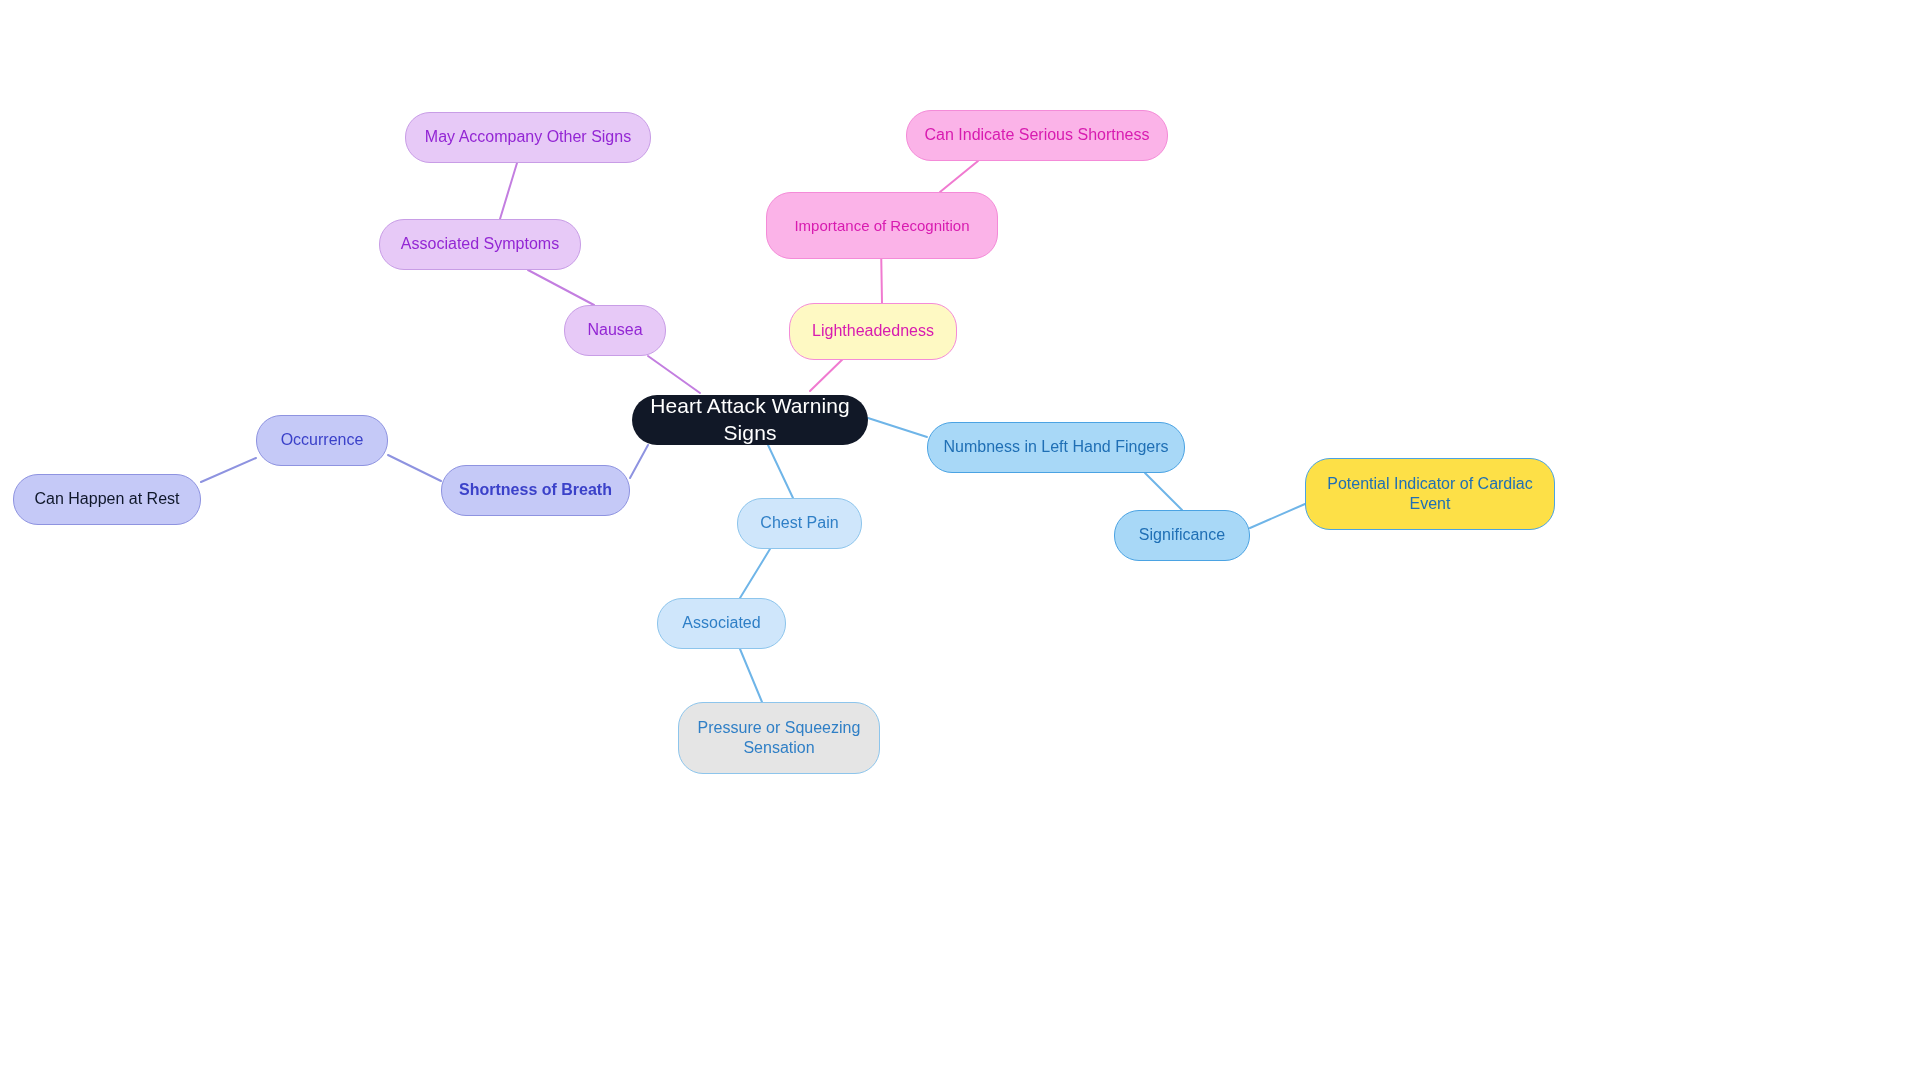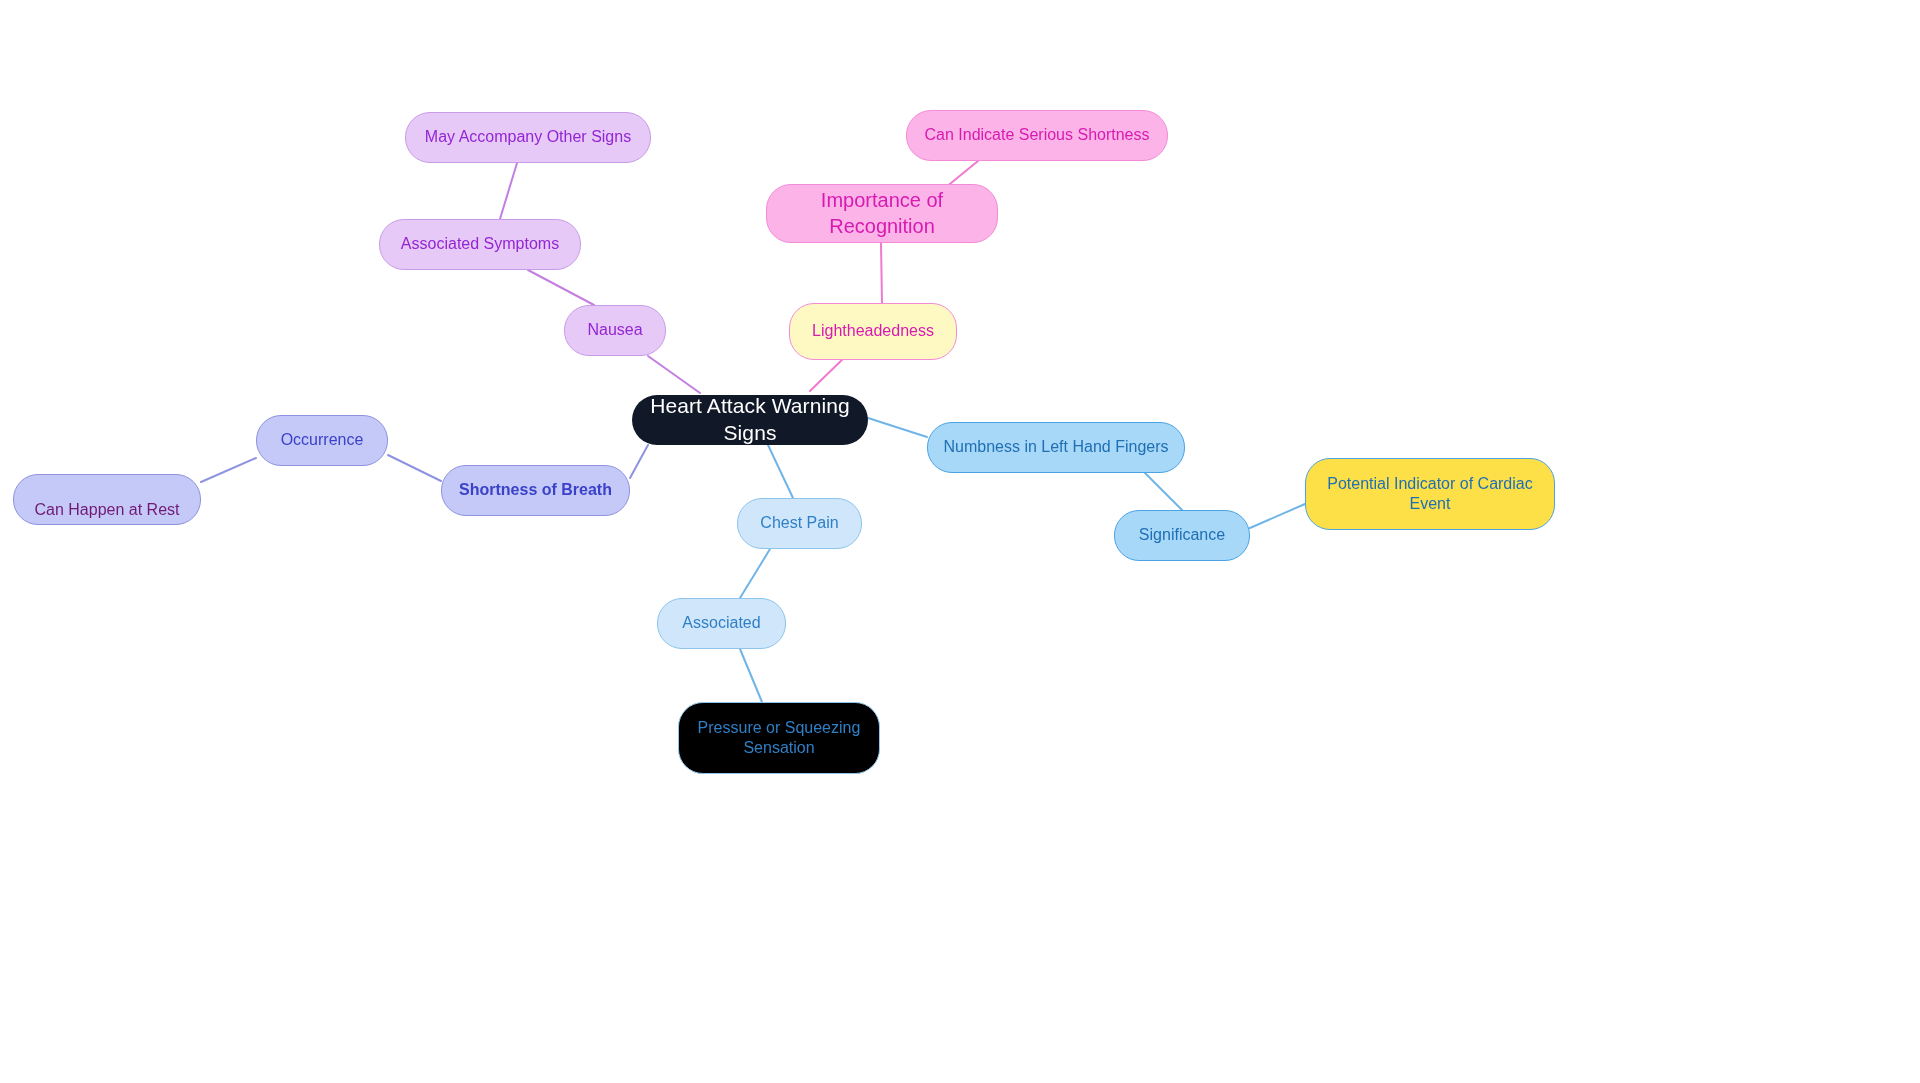--- a/index.html
+++ b/index.html
@@ -31,21 +31,21 @@
     box-sizing: border-box;
     display: flex;
     align-items: center;
     justify-content: center;
     text-align: center;
     border-style: solid;
     border-width: 1px;
     border-radius: 26px;
     line-height: 1.28;
     white-space: pre-line;
-    padding: 4px 10px;
+    padding: 15px 10px;
   }
   .node-root {
     border-radius: 30px;
     border-width: 0;
     font-size: 21px;
     letter-spacing: 0.1px;
   }
   .node-label {
     display: block;
     width: 100%;
@@ -74,25 +74,25 @@
       <line x1="940" y1="192" x2="978" y2="161" stroke="#f07ad0" stroke-width="2" stroke-linecap="round"></line>
     </svg>
   <div id="nodes">
       <div class="node node-root" style="left: 632px; top: 395px; width: 236px; height: 50px; background: rgb(17, 24, 39); border-color: rgb(17, 24, 39); color: rgb(255, 255, 255); font-size: 21px; border-radius: 25px;"><span class="node-label">Heart Attack Warning Signs</span></div>
       <div class="node" style="left: 927px; top: 422px; width: 258px; height: 51px; background: rgb(168, 216, 247); border-color: rgb(75, 163, 227); color: rgb(31, 111, 181); font-size: 16px; border-radius: 25px;"><span class="node-label">Numbness in Left Hand Fingers</span></div>
       <div class="node" style="left: 1114px; top: 510px; width: 136px; height: 51px; background: rgb(168, 216, 247); border-color: rgb(75, 163, 227); color: rgb(31, 111, 181); font-size: 16px; border-radius: 25px;"><span class="node-label">Significance</span></div>
       <div class="node" style="left: 1305px; top: 458px; width: 250px; height: 72px; background: #fde047; border-color: rgb(75, 163, 227); color: rgb(31, 111, 181); font-size: 16px; border-radius: 25px;"><span class="node-label">Potential Indicator of Cardiac
 Event</span></div>
       <div class="node" style="left: 737px; top: 498px; width: 125px; height: 51px; background: rgb(207, 230, 251); border-color: rgb(141, 197, 236); color: rgb(47, 127, 198); font-size: 16px; border-radius: 25px;"><span class="node-label">Chest Pain</span></div>
       <div class="node" style="left: 657px; top: 598px; width: 129px; height: 51px; background: rgb(207, 230, 251); border-color: rgb(141, 197, 236); color: rgb(47, 127, 198); font-size: 16px; border-radius: 25px;"><span class="node-label">Associated</span></div>
-      <div class="node" style="left: 678px; top: 702px; width: 202px; height: 72px; background: #000000; border-color: rgb(141, 197, 236); color: rgb(47, 127, 198); font-size: 16px; border-radius: 25px;"><span class="node-label">Pressure or Squeezing
+      <div class="node" style="left: 678px; top: 702px; width: 202px; height: 72px; background: #e5e5e5; border-color: rgb(141, 197, 236); color: rgb(47, 127, 198); font-size: 16px; border-radius: 25px;"><span class="node-label">Pressure or Squeezing
 Sensation</span></div>
       <div class="node" style="left: 441px; top: 465px; width: 189px; height: 51px; background: rgb(197, 201, 247); border-color: rgb(142, 147, 224); color: rgb(59, 65, 201); font-size: 16px; border-radius: 25px; font-weight: bold;"><span class="node-label">Shortness of Breath</span></div>
       <div class="node" style="left: 256px; top: 415px; width: 132px; height: 51px; background: rgb(197, 201, 247); border-color: rgb(142, 147, 224); color: rgb(59, 65, 201); font-size: 16px; border-radius: 25px;"><span class="node-label">Occurrence</span></div>
-      <div class="node" style="left: 13px; top: 474px; width: 188px; height: 51px; background: rgb(197, 201, 247); border-color: rgb(142, 147, 224); color: #701a75; font-size: 16px; border-radius: 25px; align-items: flex-end;"><span class="node-label">Can Happen at Rest</span></div>
+      <div class="node" style="left: 13px; top: 474px; width: 188px; height: 51px; background: rgb(197, 201, 247); border-color: rgb(142, 147, 224); color: #0f172a; font-size: 16px; border-radius: 25px; align-items: flex-end;"><span class="node-label">Can Happen at Rest</span></div>
       <div class="node" style="left: 564px; top: 305px; width: 102px; height: 51px; background: rgb(231, 201, 247); border-color: rgb(200, 157, 230); color: rgb(147, 38, 212); font-size: 16px; border-radius: 25px;"><span class="node-label">Nausea</span></div>
       <div class="node" style="left: 379px; top: 219px; width: 202px; height: 51px; background: rgb(231, 201, 247); border-color: rgb(200, 157, 230); color: rgb(147, 38, 212); font-size: 16px; border-radius: 25px;"><span class="node-label">Associated Symptoms</span></div>
       <div class="node" style="left: 405px; top: 112px; width: 246px; height: 51px; background: rgb(231, 201, 247); border-color: rgb(200, 157, 230); color: rgb(147, 38, 212); font-size: 16px; border-radius: 25px;"><span class="node-label">May Accompany Other Signs</span></div>
       <div class="node" style="left: 789px; top: 303px; width: 168px; height: 57px; background: #fef9c3; border-color: rgb(244, 139, 216); color: rgb(216, 27, 176); font-size: 16px; border-radius: 25px;"><span class="node-label">Lightheadedness</span></div>
-      <div class="node" style="left: 766px; top: 184px; width: 232px; height: 59px; background: rgb(251, 179, 232); border-color: rgb(244, 139, 216); color: rgb(216, 27, 176); font-size: 20px; border-radius: 25px;"><span class="node-label">Importance of Recognition</span></div>
+      <div class="node" style="left: 766px; top: 192px; width: 232px; height: 67px; background: rgb(251, 179, 232); border-color: rgb(244, 139, 216); color: rgb(216, 27, 176); font-size: 15px; border-radius: 25px;"><span class="node-label">Importance of Recognition</span></div>
       <div class="node" style="left: 906px; top: 110px; width: 262px; height: 51px; background: rgb(251, 179, 232); border-color: rgb(244, 139, 216); color: rgb(216, 27, 176); font-size: 16px; border-radius: 25px;"><span class="node-label">Can Indicate Serious Shortness</span></div>
     </div>
 </div>
 
 </body></html>

